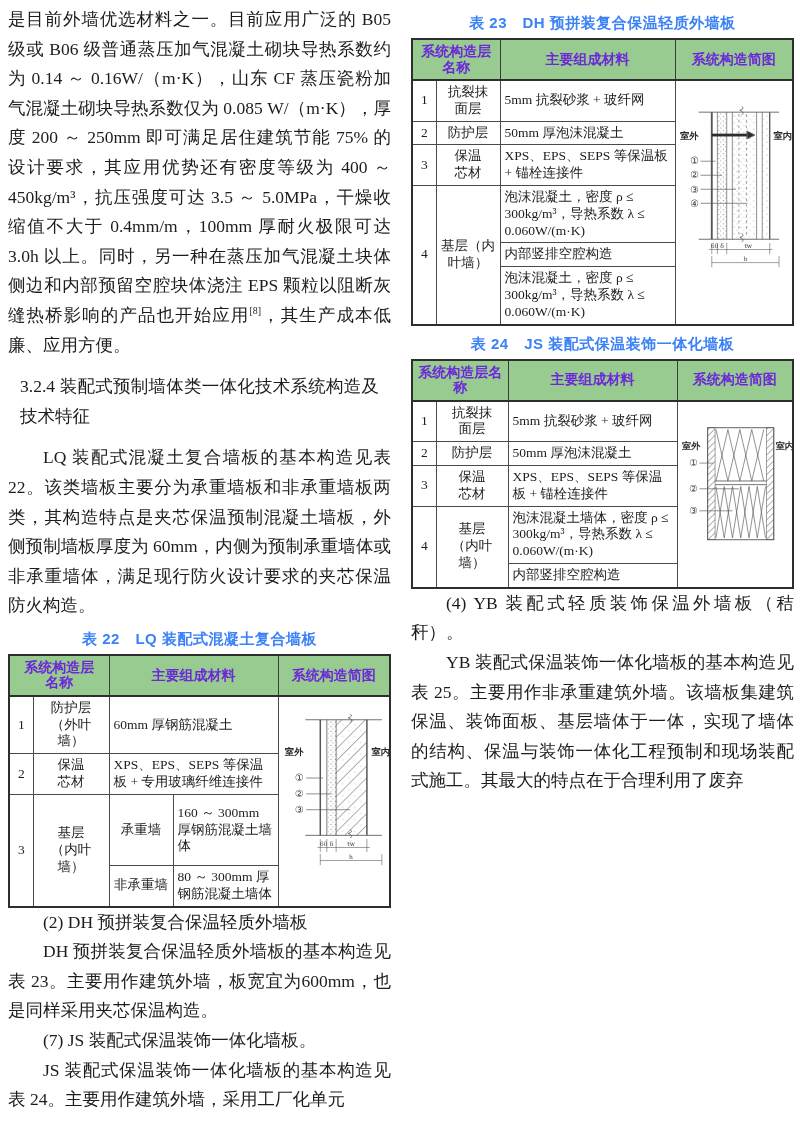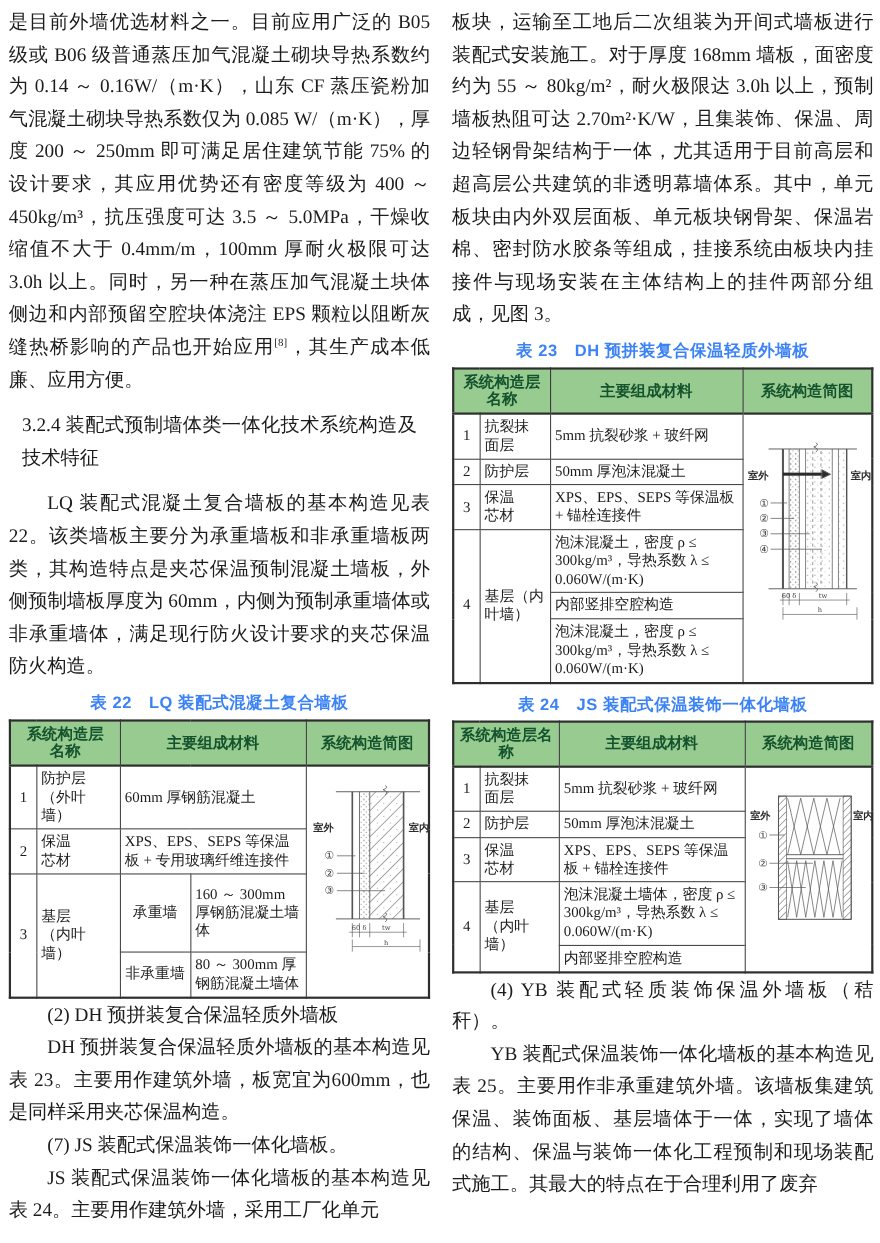--- a/index.html
+++ b/index.html
@@ -10,27 +10,27 @@
   .col{width:383px;flex:0 0 383px;}
   .para{margin:0;font-size:17.5px;line-height:29.6px;text-align:justify;}
   .indent{text-indent:2em;}
   .sec-heading{margin:12px;font-size:17.5px;line-height:29.6px;font-weight:normal;text-align:justify;}
   sup.ref{font-size:10px;line-height:0;}
   .table-title{text-align:center;font-family:"Liberation Sans","DejaVu Sans",sans-serif;
                font-weight:bold;font-size:15px;color:#3b82f6;margin:9px 0 5px 0;letter-spacing:.5px;}
   .t24-title{}
   table.ctable{width:100%;border-collapse:collapse;table-layout:fixed;
                font-size:13.5px;line-height:16.8px;border:2px solid #2e2e2e;}
-  table.ctable th{background:#97cb8f;color:#14532d;text-align:center;vertical-align:middle;
+  table.ctable th{background:#97cb8f;color:#6d28d9;text-align:center;vertical-align:middle;
                   font-family:"Liberation Sans","DejaVu Sans",sans-serif;font-weight:bold;
                   font-size:14px;line-height:15.5px;padding:4px 2px;
                   border:1px solid #3c3c3c;border-bottom:2px solid #2e2e2e;}
   table.ctable td{border:1px solid #4a4a4a;vertical-align:middle;padding:3px 4px;}
   td.c-no{text-align:center;padding:3px 1px;}
-  td.c-name{text-align:left;white-space:pre-line;padding:3px 2px;}
+  td.c-name{text-align:center;white-space:pre-line;padding:3px 2px;}
   td.c-sub{text-align:center;padding:3px 2px;}
   td.c-mat{text-align:left;}
   td.c-diag{padding:2px 1px;vertical-align:middle;background:#fff;}
   .pre{white-space:pre-line;}
   svg .cjk{font-family:"Liberation Sans","DejaVu Sans",sans-serif;font-weight:bold;
            font-size:10px;fill:#2a2a2a;}
   svg .mark{font-family:"DejaVu Sans","Liberation Sans",sans-serif;font-size:10.5px;fill:#3a3a3a;}
   svg .dimt{font-family:"DejaVu Serif","Liberation Serif",serif;font-size:6.5px;fill:#444;}
   svg line,svg path,svg rect.stroke{stroke:#555;}
 </style>
@@ -136,21 +136,20 @@
         </table>
     </div>
 
     <p class="para indent">(2) DH 预拼装复合保温轻质外墙板</p>
     <p class="para indent">DH 预拼装复合保温轻质外墙板的基本构造见表 23。主要用作建筑外墙，板宽宜为600mm，也是同样采用夹芯保温构造。</p>
     <p class="para indent">(7) JS 装配式保温装饰一体化墙板。</p>
     <p class="para indent">JS 装配式保温装饰一体化墙板的基本构造见表 24。主要用作建筑外墙，采用工厂化单元</p>
   </div>
 
   <div class="col">
-    <p class="para">板块，运输至工地后二次组装为开间式墙板进行装配式安装施工。对于厚度 168mm 墙板，面密度约为 55 ～ 80kg/m²，耐火极限达 3.0h 以上，预制墙板热阻可达 2.70m²·K/W，且集装饰、保温、周边轻钢骨架结构于一体，尤其适用于目前高层和超高层公共建筑的非透明幕墙体系。其中，单元板块由内外双层面板、单元板块钢骨架、保温岩棉、密封防水胶条等组成，挂接系统由板块内挂接件与现场安装在主体结构上的挂件两部分组成，见图 3。</p>
 
     <div>
       <div class="table-title">表 23　DH 预拼装复合保温轻质外墙板</div>
       <table class="ctable">
         <colgroup>
             <col style="width:24px">
             <col style="width:64px">
             <col>
             <col style="width:118px">
           </colgroup>

